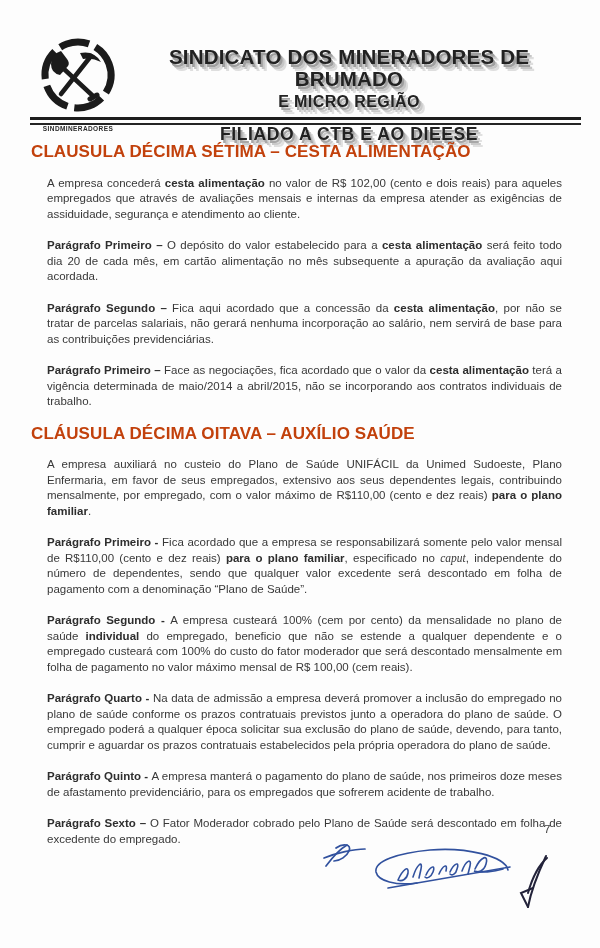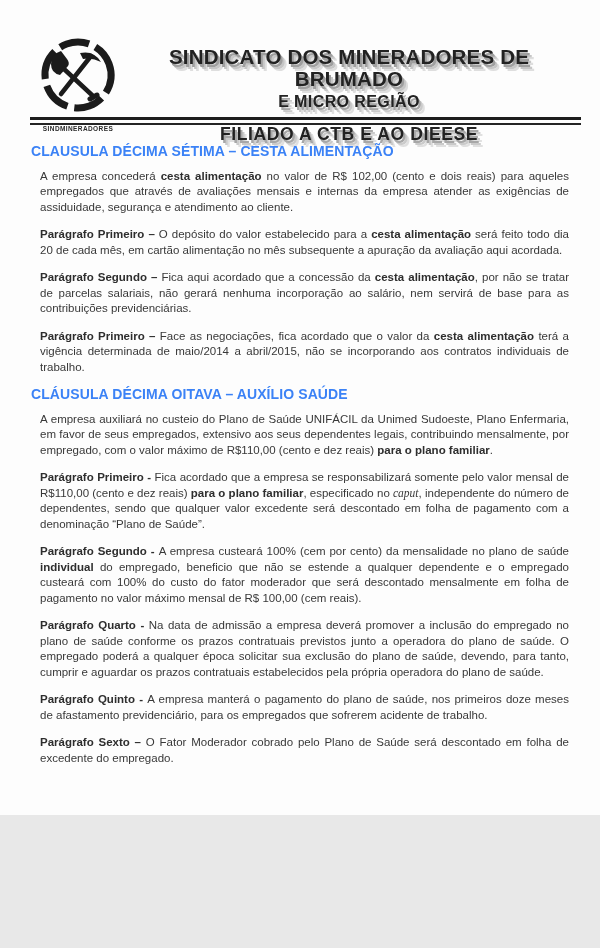--- a/index.html
+++ b/index.html
@@ -1,17 +1,17 @@
 <!DOCTYPE html>
 <html lang="pt"><head>
 <meta charset="utf-8">
 <style>
   html,body{margin:0;padding:0;background:#e8e8e8;}
   .page{
-    position:relative;width:600px;height:815px;margin:0 auto;
+    position:relative;width:600px;height:948px;margin:0 auto;
     background:#fdfdfd;overflow:hidden;
     font-family:"Liberation Sans", sans-serif;
     color:#383838;
   }
   
   .logo-wrap{position:absolute;left:33px;top:36px;width:90px;text-align:center;}
   .logo-label{
     font-size:6.5px;letter-spacing:.4px;color:#2a2a2a;margin-top:1px;
     font-weight:bold;white-space:nowrap;
   }
@@ -34,22 +34,22 @@
   .double-rule{
     position:absolute;left:30px;top:117px;width:551px;height:3px;
     border-top:3px solid #1d1d1d;border-bottom:2px solid #242424;
   }
   
   .doc-body{
     position:absolute;left:31px;top:144px;width:547px;
     font-size:11.5px;line-height:15.5px;text-align:justify;
   }
   .block{margin:0 0 12px 0;}
-  .block .heading{font-weight:bold;font-size:14px;letter-spacing:.1px;color:#3b82f6;}
-  .block p{margin:9px;}
+  .block .heading{font-weight:bold;font-size:17px;letter-spacing:.1px;color:#c2410c;}
+  .block p{margin:16px;}
   .b{font-weight:bold;color:#2e2e2e;}
   .i{font-style:italic;font-family:Liberation Serif, serif;}
   
   .page-number{
     position:absolute;left:544px;top:823px;font-size:11.5px;color:#3a3a3a;
   }
   .sig-svg{position:absolute;left:295px;top:833px;}
 </style>
 </head>
 <body>

